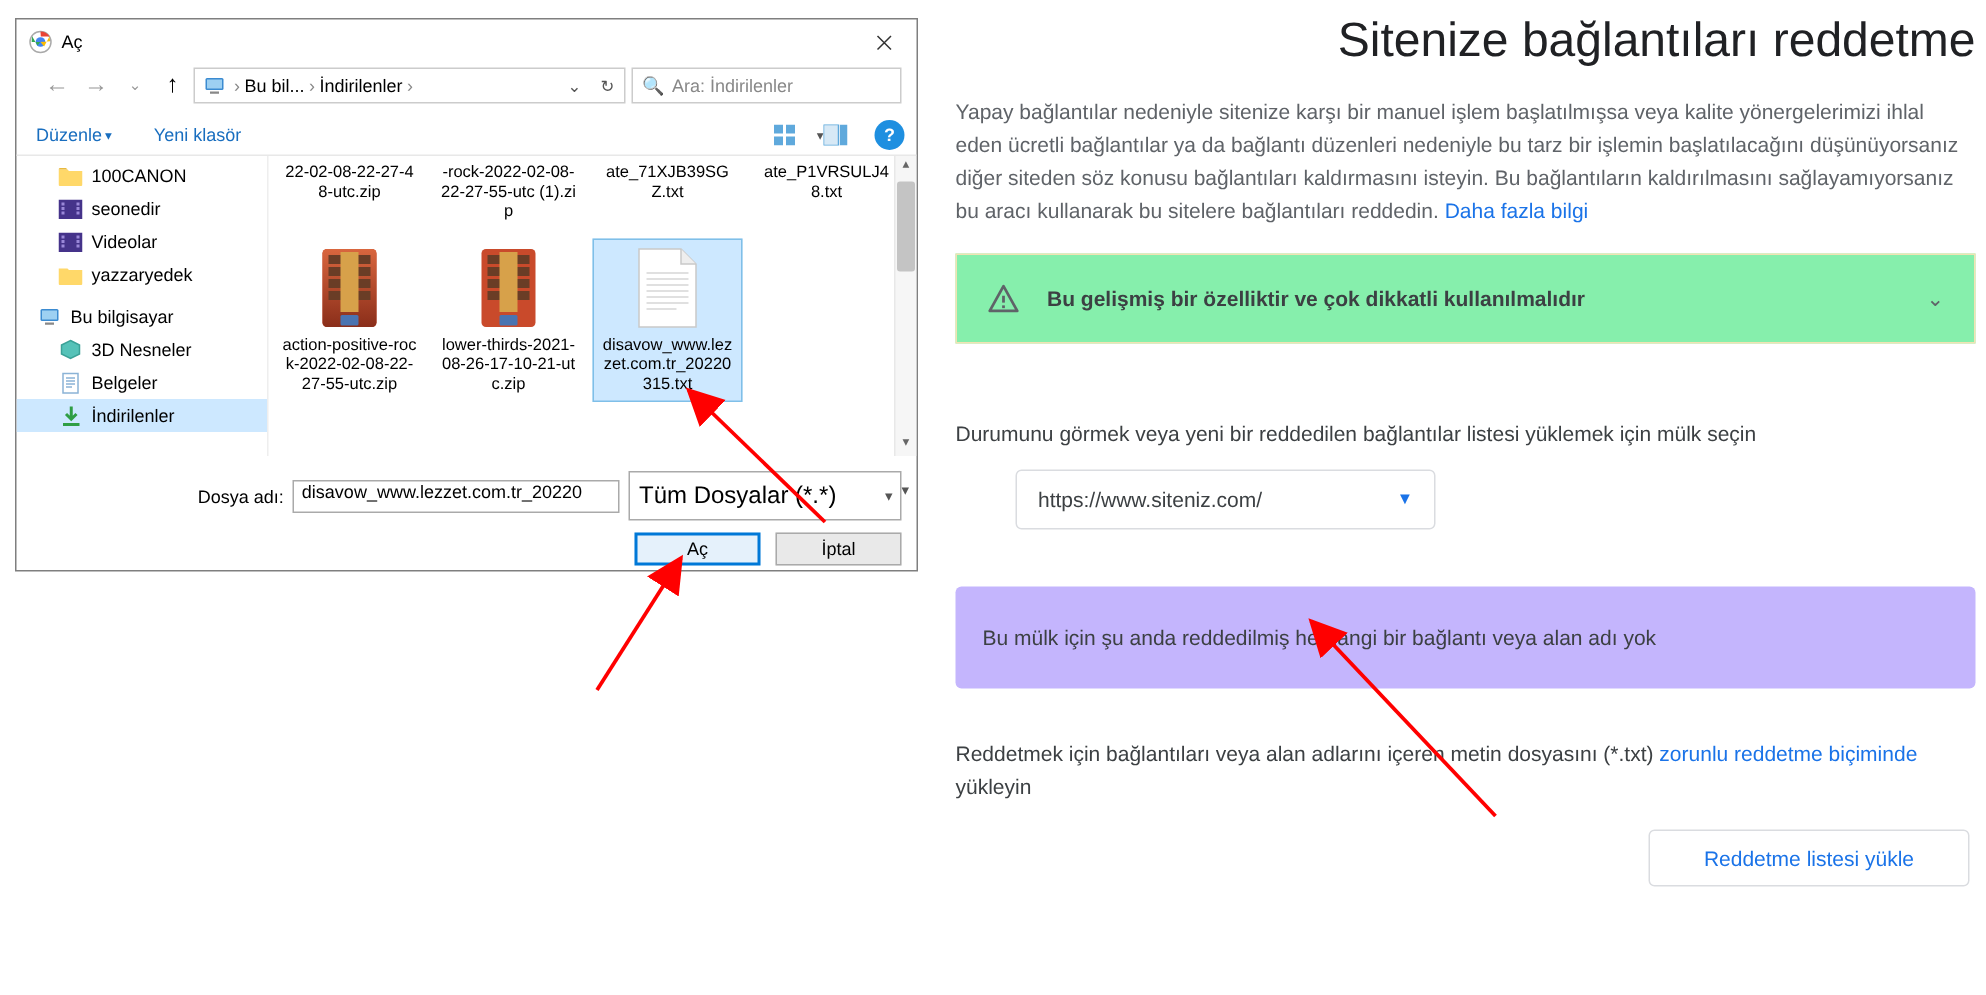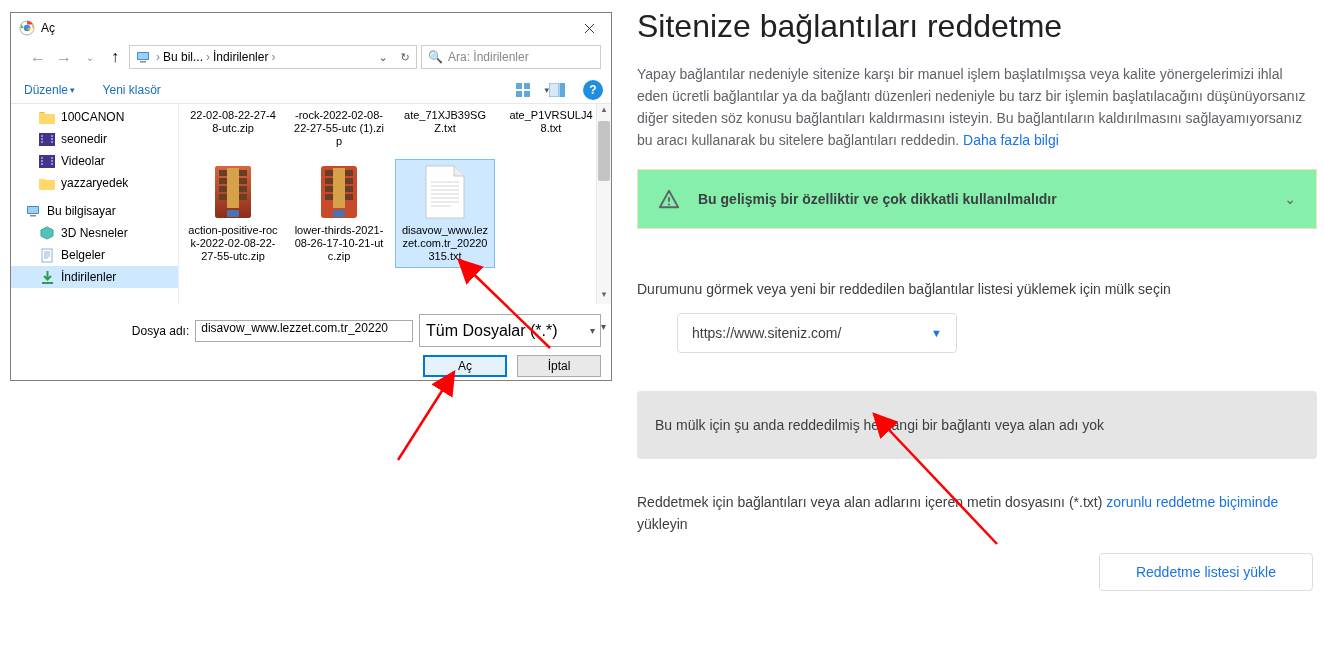--- a/index.html
+++ b/index.html
@@ -57,31 +57,31 @@
   .file-row label{font-size:12px; width:172px; text-align:right;}
   .file-input{flex:0 0 206px; height:22px; border:1px solid #aaa; font-size:12px; padding:0 24px 0 5px; background:#fff;}
   .file-type{flex:0 0 182px; height:33px; border:1px solid #aaa; font-size:16px; padding:0 15px 0 6px; display:flex;align-items:center; position:relative;}
   .sel-drop::after{content:"▾"; position:absolute; right:5px; font-size:10px; color:#555;}
   .btn-row{display:flex; justify-content:flex-end; gap:10px;}
   .dlg-btn{width:84px; height:22px; font-size:12px; border:1px solid #aaa; background:#e9e9e9;}
   .dlg-btn.primary{border:2px solid #0078d7; background:#e5f1fb;}
 
   
   .page{position:absolute; left:637px; top:8px; width:680px;}
-  .page h1{font-size:32px; font-weight:400; color:#202124; margin-bottom:18px;}
+  .page h1{font-size:32px; font-weight:400; color:#202124; margin-bottom:18px;text-align:right;}
   .page p.desc{font-size:14px; color:#5f6368; line-height:22px; margin-bottom:18px;}
   .page a, .page .link{color:#1a73e8; text-decoration:none;}
   .warn{background:#86efac; border:1px solid #f1e3b3; padding:18px 20px; display:flex; align-items:center; gap:18px;}
   .warn .wico{width:22px;height:22px;flex-shrink:0;}
   .warn .wtext{flex:1; font-size:14px; font-weight:600; color:#3c4043;}
   .warn .exp{font-size:14px;color:#5f6368;}
   .section{margin-top:52px; font-size:14px; color:#3c4043;}
   .prop-select{margin-top:16px; width:280px; border:1px solid #dadce0; border-radius:4px; height:40px; display:flex; align-items:center; padding:0 14px; font-size:14px; color:#3c4043; position:relative;margin-left:40px;}
   .prop-select .tri{position:absolute; right:14px; color:#1a73e8; font-size:11px;}
-  .gray-box{margin-top:38px; background:#e5e5e5; border-radius:4px; padding:26px 18px; font-size:14px; color:#3c4043;}
+  .gray-box{margin-top:38px; background:#c4b5fd; border-radius:4px; padding:26px 18px; font-size:14px; color:#3c4043;}
   .upload-text{margin-top:32px; font-size:14px; color:#3c4043; line-height:22px;}
   .upload-btn{margin:18px 4px 0 auto; float:right; border:1px solid #dadce0; border-radius:4px; padding:10px 36px; font-size:14px; color:#1a73e8; background:#fff;}
 
   
   .arrow{position:absolute; pointer-events:none;}
 
   
   svg{display:block;}
 </style>
 </head>

